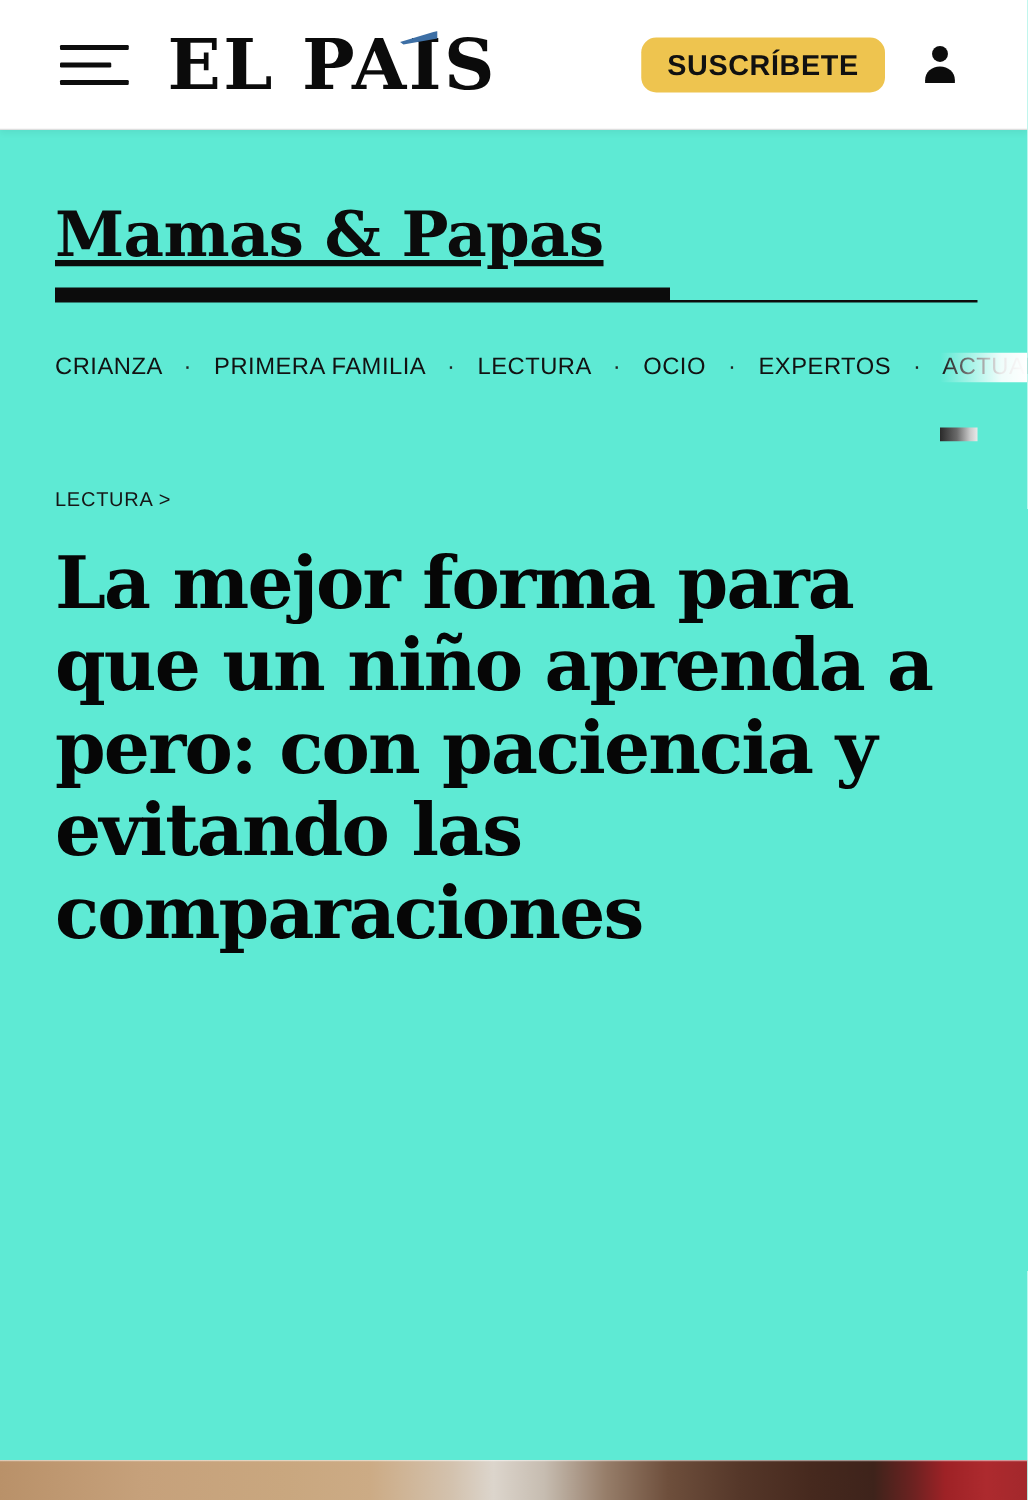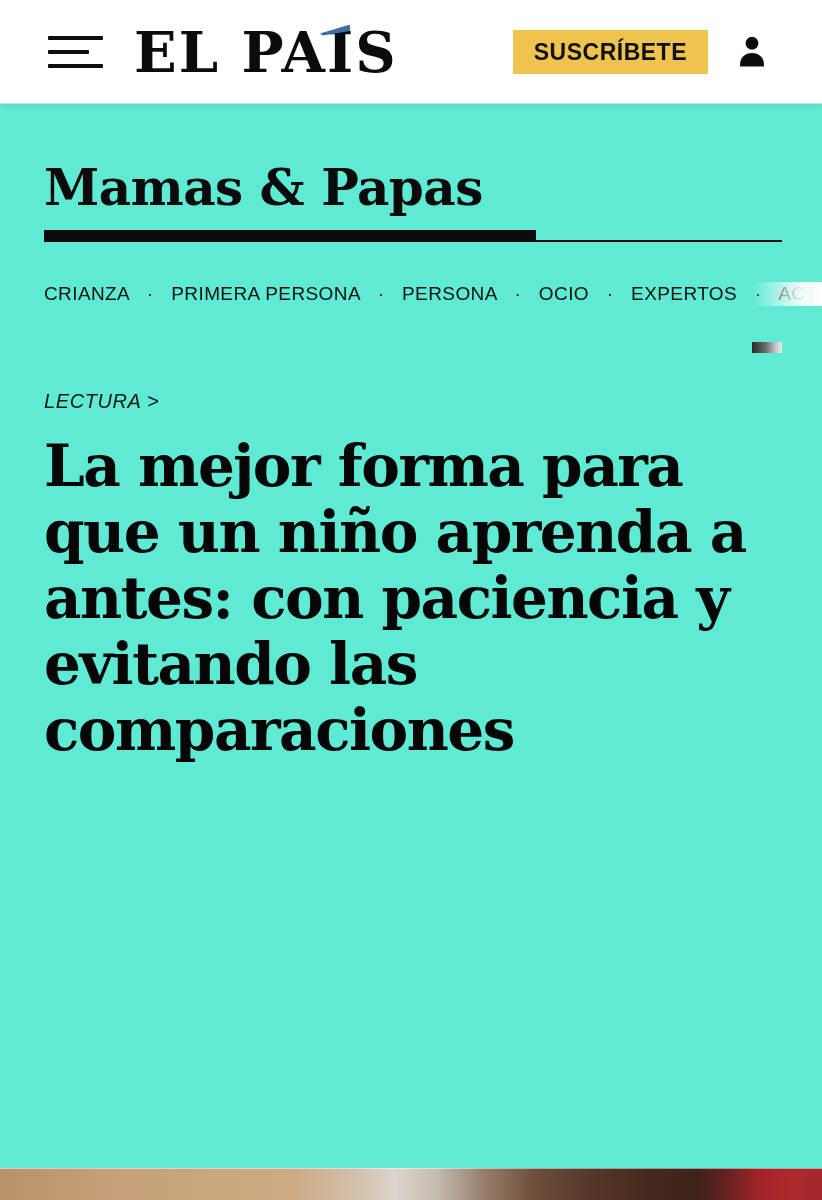--- a/index.html
+++ b/index.html
@@ -64,40 +64,41 @@
   .subscribe-btn {
     margin-left: auto;
     border: none; cursor: pointer;
     background: #eec44f;
     color: #111111;
     font-family: "Liberation Sans", sans-serif;
     font-weight: 700;
     font-size: 23px;
     letter-spacing: 0.5px;
     padding: 11px 21px 10px;
-    border-radius: 0;
+    border-radius: 12px;
     line-height: 1;
   }
   .user-btn {
     background: none; border: none; cursor: pointer;
     margin-left: 26px;
     width: 36px; height: 38px;
     display: flex; align-items: center; justify-content: center;
   }
   .user-btn svg { width: 34px; height: 36px; fill: #0c0c0c; }
 
   
   .section-head { margin: 56px 40px 0 44px; }
   .section-title {
     font-family: "DejaVu Serif", "Liberation Serif", serif;
     font-weight: 700;
     font-size: 50px;
     letter-spacing: -0.5px;
     color: #0b0b0b;
     line-height: 1.1;
+    text-decoration: underline;
   }
   .section-rule {
     margin-top: 15px;
     height: 12px;
     display: flex;
     align-items: flex-end;
   }
   .rule-thick { width: 492px; height: 12px; background: #0c0c0c; }
   .rule-thin  { flex: 1; height: 2px; background: #0c0c0c; }
 
@@ -123,27 +124,26 @@
     margin: 36px 40px 0 auto;
     width: 30px; height: 11px;
     background: linear-gradient(90deg, #2a2a2a 0%, #6a6a6a 45%, #c9c9c9 80%, #e9e9e9 100%);
     cursor: pointer;
   }
 
   
   .article { margin: 36px 44px 0 44px; }
   .kicker {
     display: inline-block;
-    font-size: 20px;
+    font-size: 16px;
     letter-spacing: 0.6px;
     color: #161616;
     text-decoration: none;
     cursor: pointer;
     line-height: 24px;
-    font-style: italic;
   }
   .headline {
     margin-top: 20px;
     font-family: "DejaVu Serif", "Liberation Serif", serif;
     font-weight: 700;
     font-size: 58px;
     line-height: 66px;
     letter-spacing: -1.5px;
     color: #060606;
     white-space: pre-line;
@@ -207,38 +207,38 @@
     <h1 class="section-title">Mamas &amp; Papas</h1>
     <div class="section-rule">
       <div class="rule-thick"></div>
       <div class="rule-thin"></div>
     </div>
   </div>
 
   <nav class="section-nav">
     <a class="nav-item">CRIANZA</a>
     <span class="nav-sep">·</span>
-    <a class="nav-item">PRIMERA PERSONA</a>
-    <span class="nav-sep">·</span>
-    <a class="nav-item">PERSONA</a>
+    <a class="nav-item">PRIMERA FAMILIA</a>
+    <span class="nav-sep">·</span>
+    <a class="nav-item">LECTURA</a>
     <span class="nav-sep">·</span>
     <a class="nav-item">OCIO</a>
     <span class="nav-sep">·</span>
     <a class="nav-item">EXPERTOS</a>
     <span class="nav-sep">·</span>
     <a class="nav-item">ACTUALIDAD</a>
     <span class="nav-fade"></span>
   </nav>
 
   <div class="nav-scrollbar"></div>
 
   <main class="article">
     <a class="kicker">LECTURA &gt;</a>
     <h2 class="headline">La mejor forma para
 que un niño aprenda a
-antes: con paciencia y
+pero: con paciencia y
 evitando las
 comparaciones</h2>
   </main>
 
   <div class="article-image"></div>
 
 </div>
 
 </body></html>

